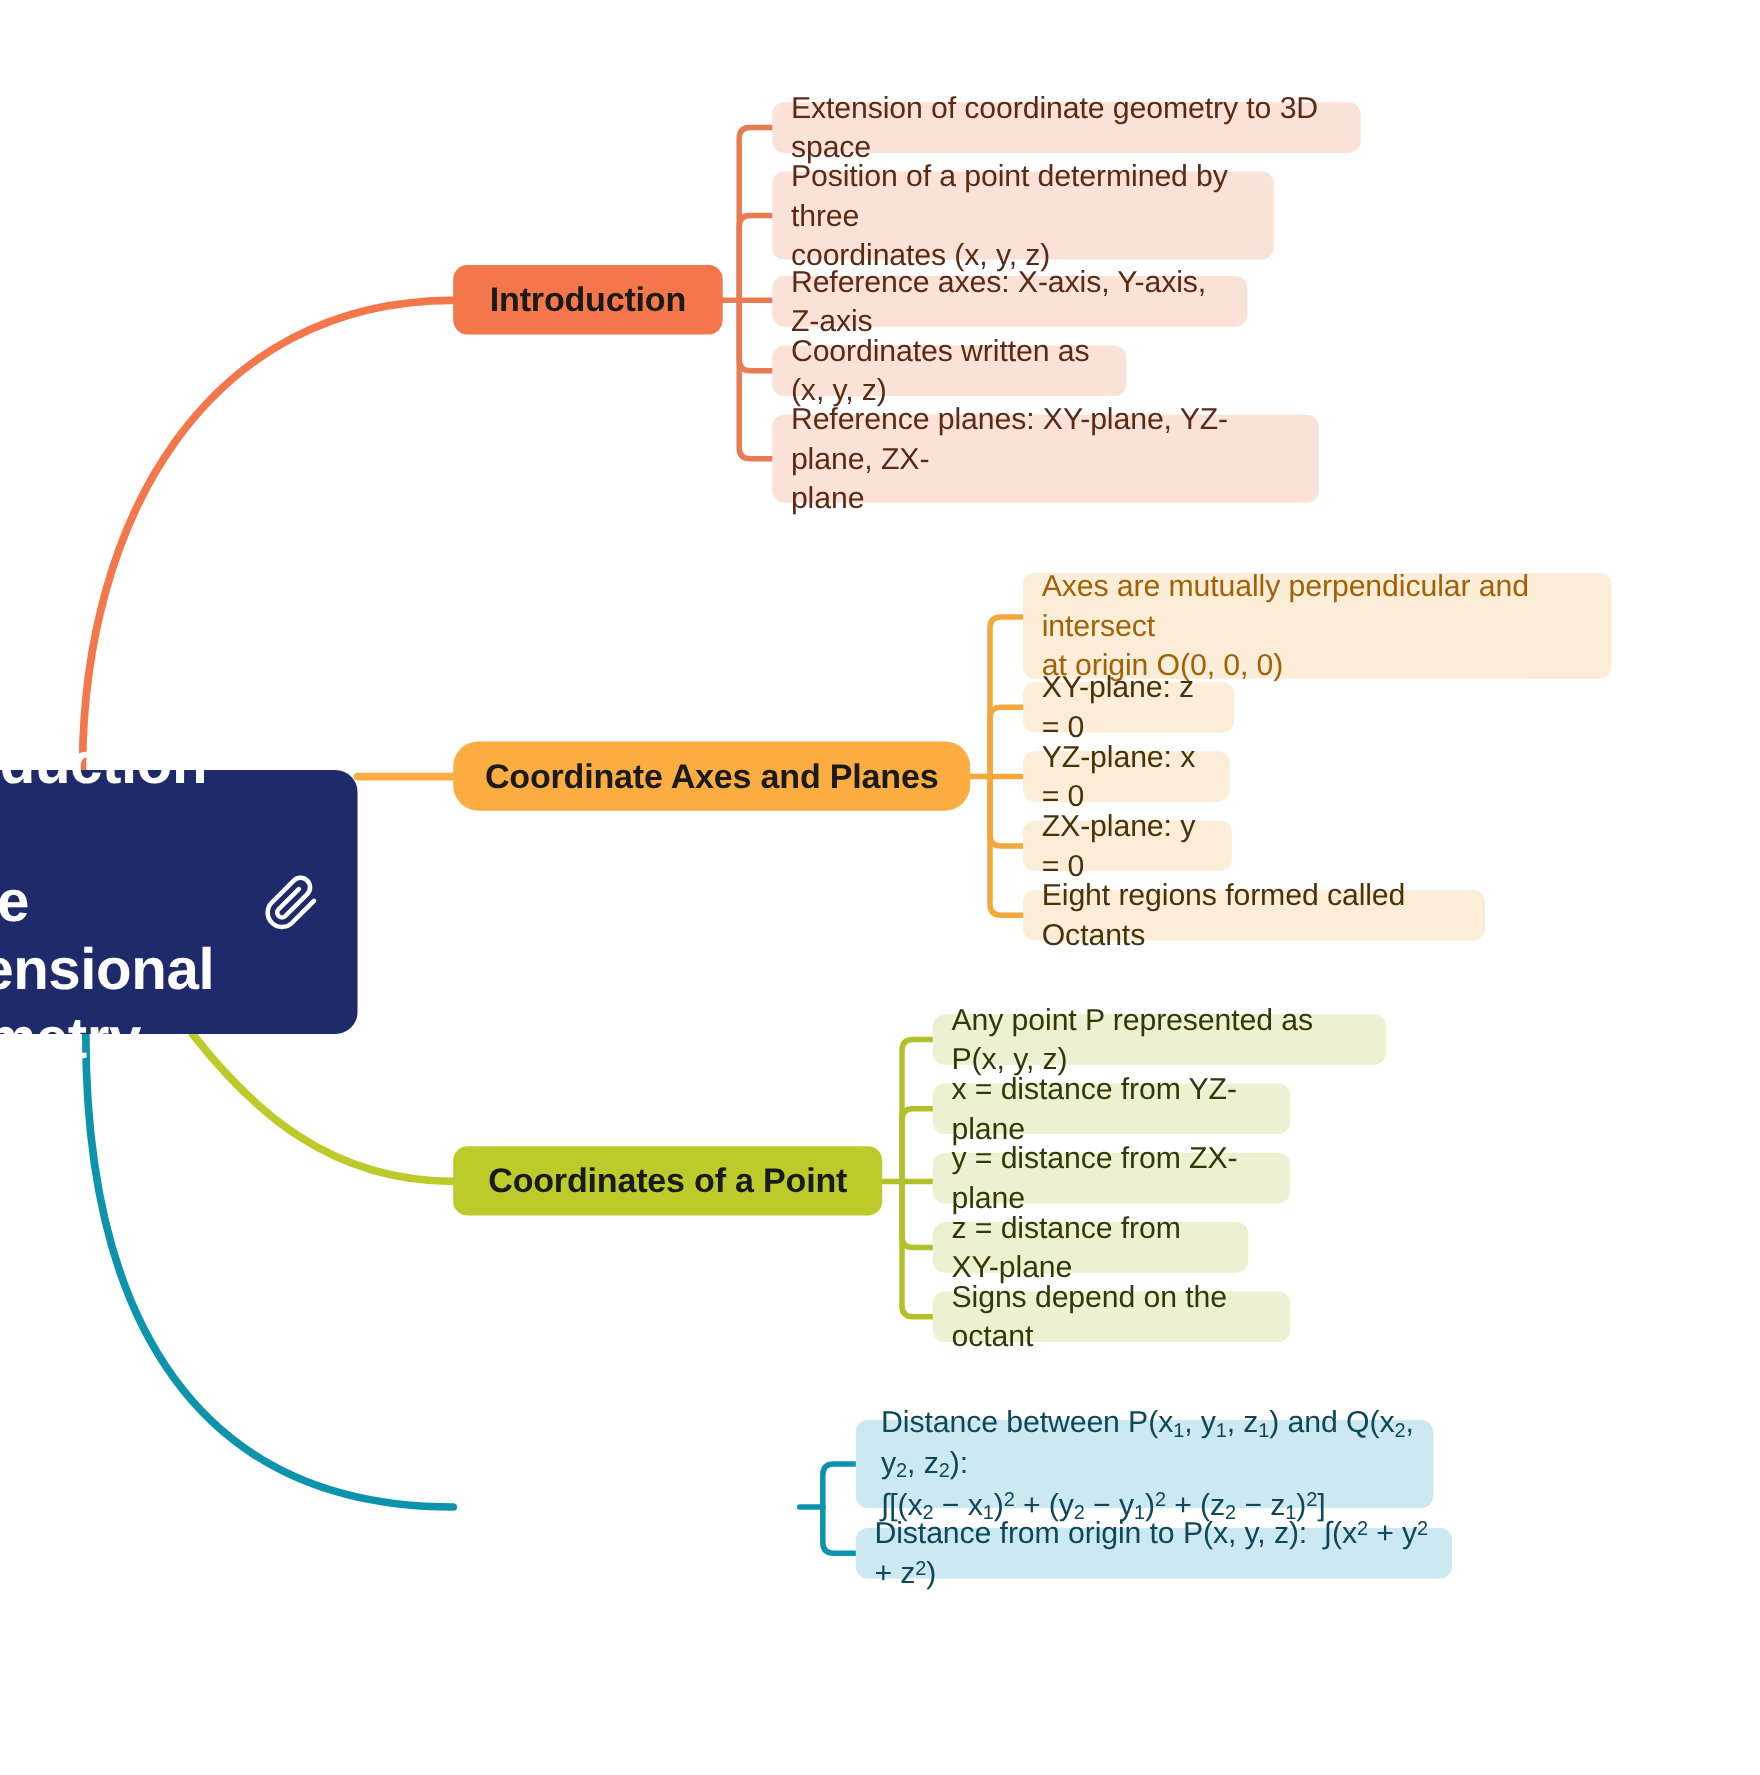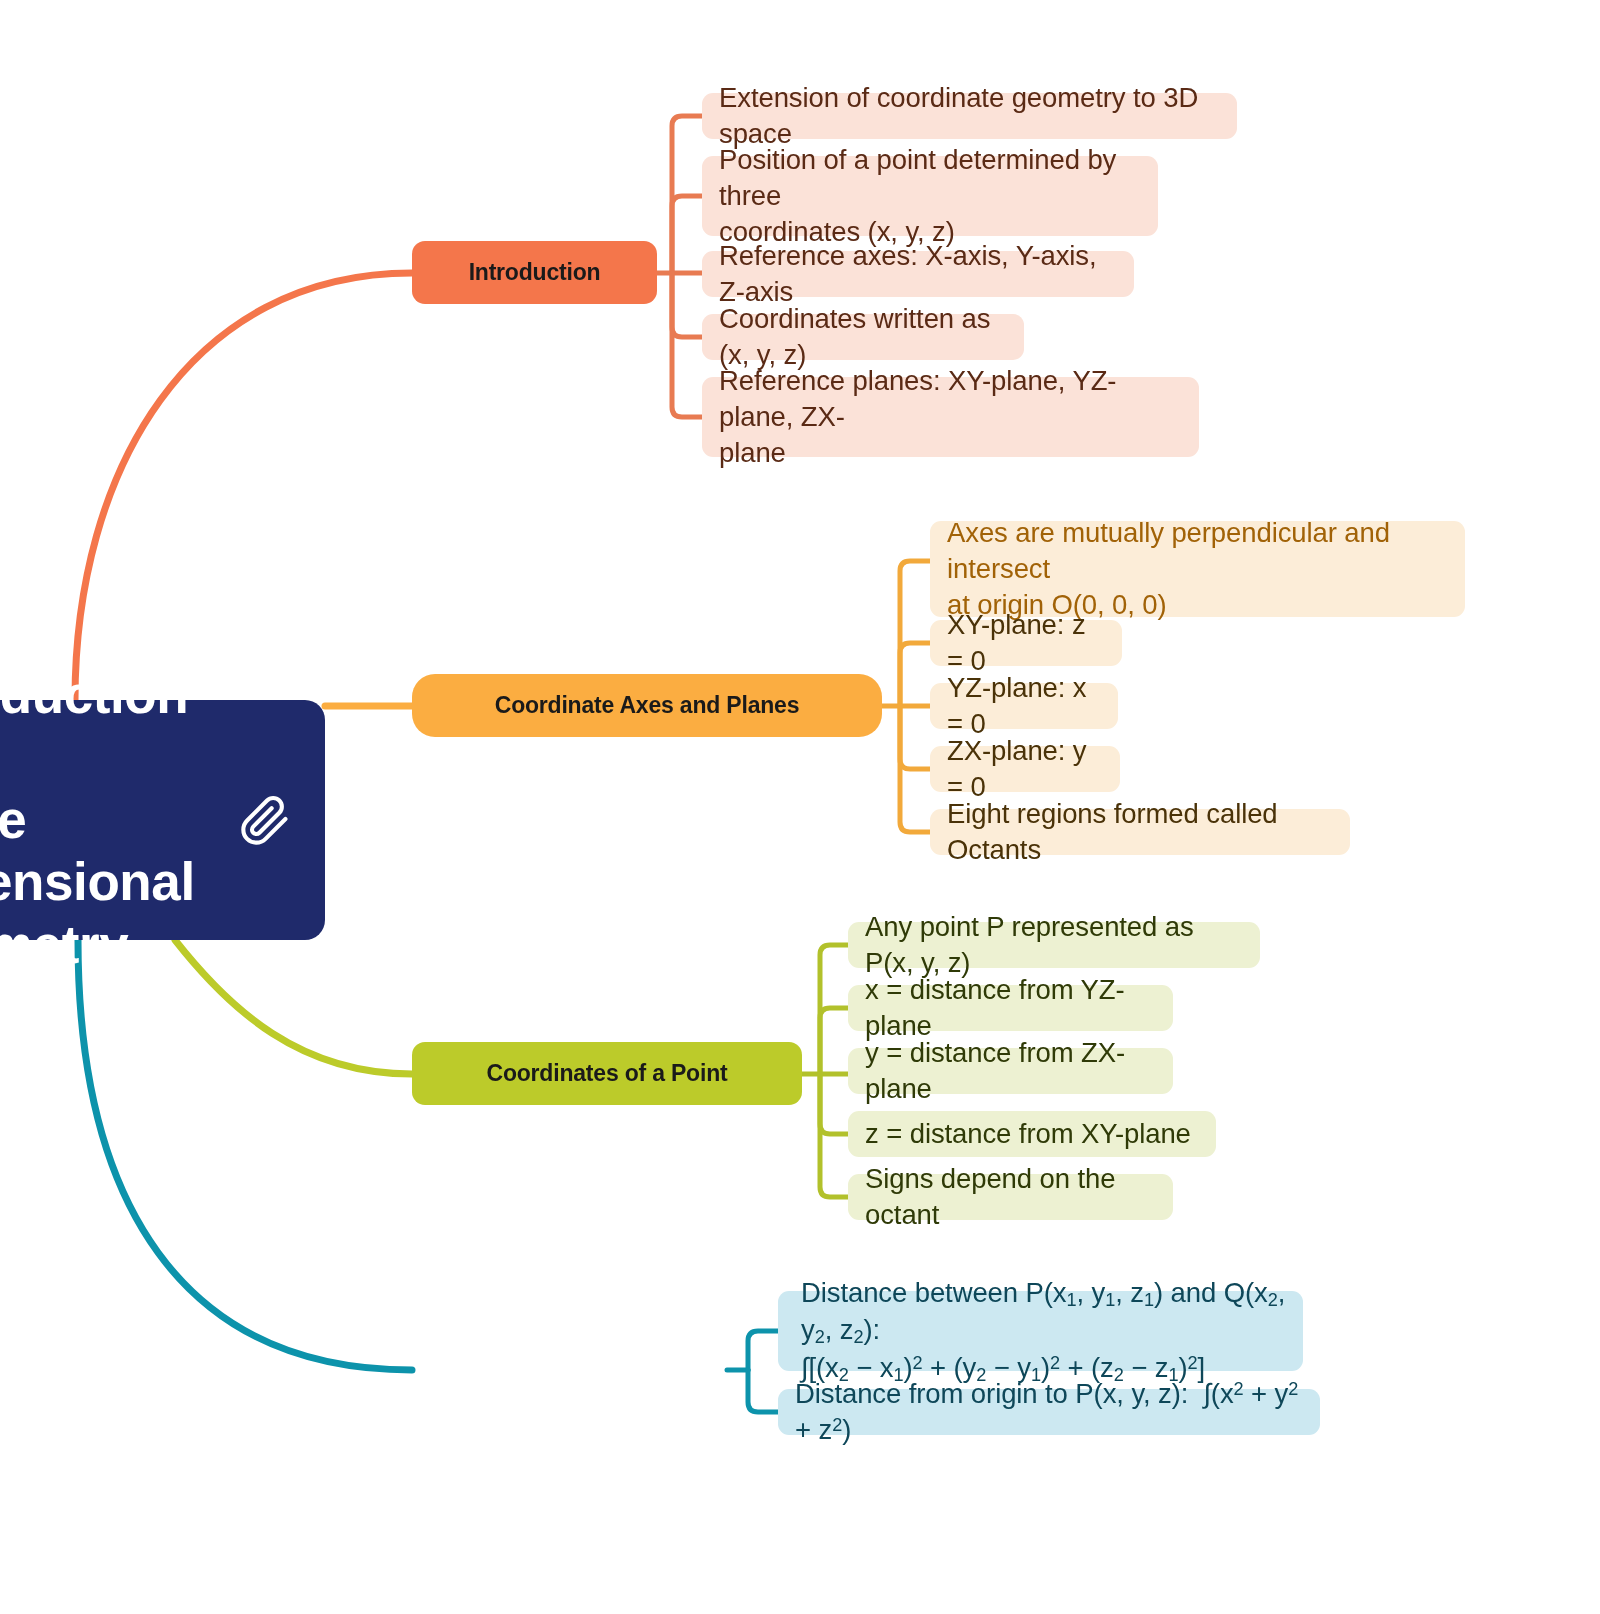--- a/index.html
+++ b/index.html
@@ -56,21 +56,21 @@
   }
 
   
   .branch-node {
     position: absolute;
     border-radius: 13px;
     display: flex;
     align-items: center;
     justify-content: center;
     padding: 0 24px;
-    font-size: 23px;
+    font-size: 31px;
     font-weight: 700;
     letter-spacing: -0.2px;
     z-index: 4;
     white-space: nowrap;
   }
 
   
   .leaf-node {
     position: absolute;
     border-radius: 11px;
@@ -187,21 +187,21 @@
 
   <div class="leaf-node" style="left:848px; top:922px; width:412px; height:46px; background:#EDF1D2; color:#2F3A07;">
     <span class="txt">Any point P represented as P(x, y, z)</span>
   </div>
   <div class="leaf-node" style="left:848px; top:985px; width:325px; height:46px; background:#EDF1D2; color:#2F3A07;">
     <span class="txt">x = distance from YZ-plane</span>
   </div>
   <div class="leaf-node" style="left:848px; top:1048px; width:325px; height:46px; background:#EDF1D2; color:#2F3A07;">
     <span class="txt">y = distance from ZX-plane</span>
   </div>
-  <div class="leaf-node" style="left:848px; top:1111px; width:368px; height:46px; background:#EDF1D2; color:#2F3A07;">
+  <div class="leaf-node" style="left:848px; top:1111px; width:287px; height:46px; background:#EDF1D2; color:#2F3A07;">
     <span class="txt">z = distance from XY-plane</span>
   </div>
   <div class="leaf-node" style="left:848px; top:1174px; width:325px; height:46px; background:#EDF1D2; color:#2F3A07;">
     <span class="txt">Signs depend on the octant</span>
   </div>
 
   <div class="leaf-node" style="left:778px; top:1291px; width:525px; height:80px; background:#CCE8F1; color:#0E4759;padding-left:23px;">
     <span class="txt">Distance between P(x<sub>1</sub>, y<sub>1</sub>, z<sub>1</sub>) and Q(x<sub>2</sub>, y<sub>2</sub>, z<sub>2</sub>):<br>∫[(x<sub>2</sub> − x<sub>1</sub>)<sup>2</sup> + (y<sub>2</sub> − y<sub>1</sub>)<sup>2</sup> + (z<sub>2</sub> − z<sub>1</sub>)<sup>2</sup>]</span>
   </div>
   <div class="leaf-node" style="left:778px; top:1389px; width:542px; height:46px; background:#CCE8F1; color:#0E4759;">

